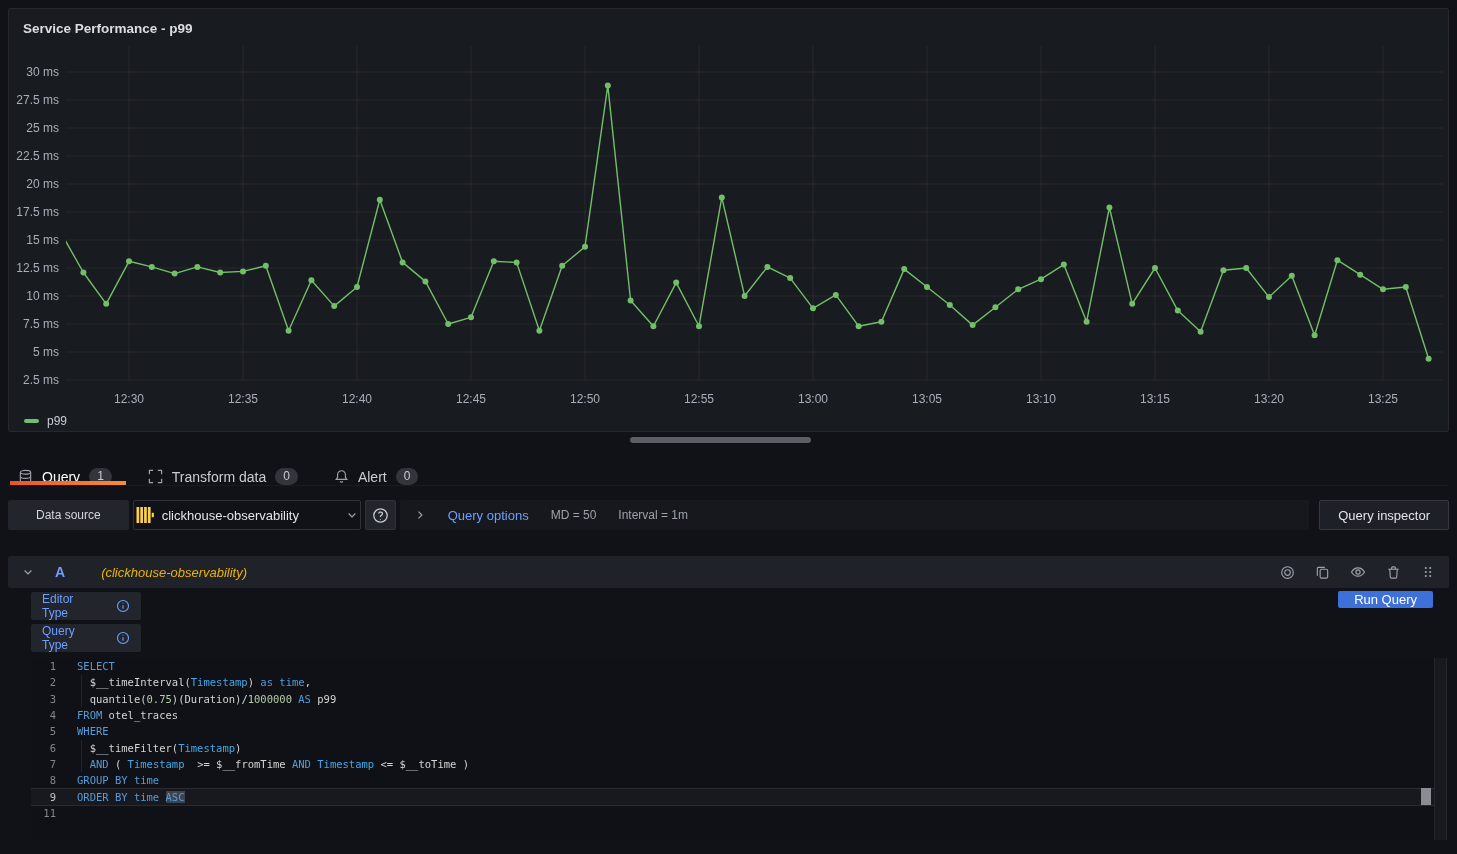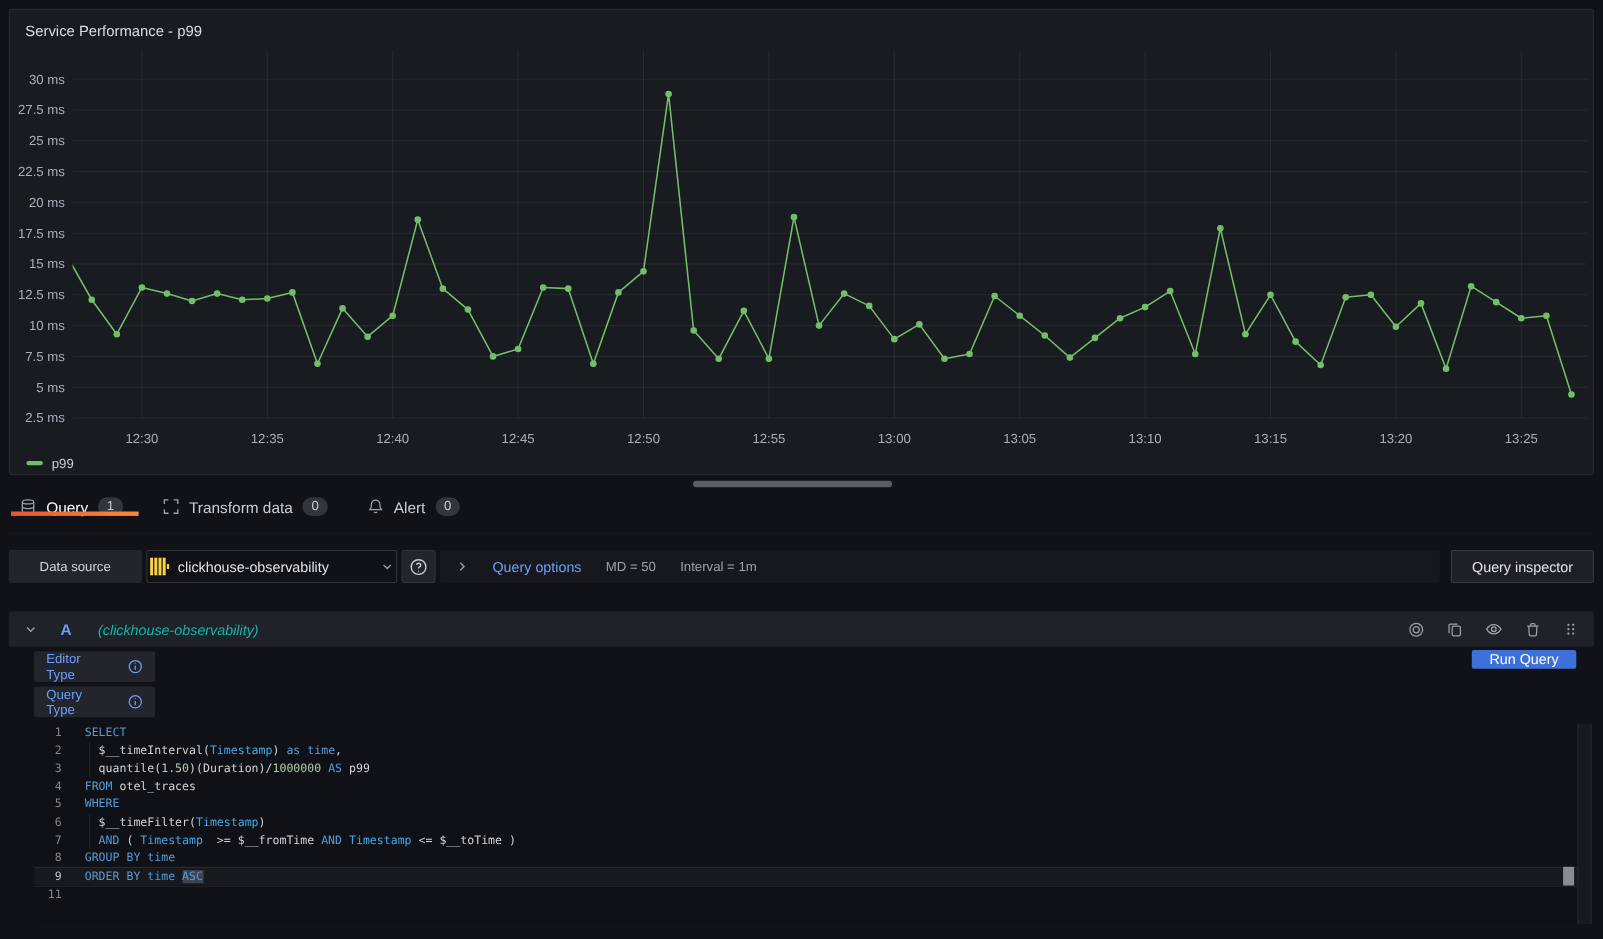--- a/index.html
+++ b/index.html
@@ -4,31 +4,31 @@
 <style>
   html,body{margin:0;padding:0}
   body{
     width:1457px;height:854px;position:relative;overflow:hidden;
     background:#111217;color:#ccccdc;
     font-family:"Liberation Sans",sans-serif;
   }
   
   #chart-panel{position:absolute;left:8px;top:8px;width:1441px;height:424px;
     background:#181b1f;border:1px solid #25272c;border-radius:2px;box-sizing:border-box}
-  .panel-title{position:absolute;left:14px;top:12px;font-size:13.5px;font-weight:400;color:#dcdde1;cursor:pointer}
+  .panel-title{position:absolute;left:14px;top:12px;font-size:13.5px;font-weight:700;color:#dcdde1;cursor:pointer}
   #chart-svg{position:absolute;left:0;top:0}
   .grid{stroke:rgba(204,204,220,0.08);stroke-width:1}
   .ylab,.xlab{fill:rgba(204,204,220,0.82);font-family:"Liberation Sans",sans-serif;font-size:12px}
   .legend{position:absolute;left:15px;top:405px;display:flex;align-items:center;gap:8px;cursor:pointer}
   .legend-swatch{width:15px;height:4px;border-radius:2px}
   .legend-label{font-size:12px;color:#c9ccd4}
   
   #splitter{position:absolute;left:630px;top:437px;width:181px;height:6px;border-radius:3px;background:#5a5e64;cursor:row-resize}
   
-  #tabbar{position:absolute;left:8px;top:452px;right:8px;height:33px;display:flex;align-items:flex-start;gap:10px;
+  #tabbar{position:absolute;left:8px;top:452px;right:8px;height:33px;display:flex;align-items:flex-end;gap:10px;
     border-bottom:1px solid rgba(204,204,220,0.05)}
   .tab{position:relative;display:flex;align-items:center;gap:9px;padding:0 16px 0 10px;cursor:pointer}
   .tab .tlabel{font-size:14px;color:#c9ccd4}
   .tab.active .tlabel{color:#ffffff;font-weight:500}
   .ticon{color:#9da2ab;display:flex;align-items:center}
   .badge{background:#32353c;border-radius:10px;font-size:12px;line-height:17px;padding:0 8px;color:#c9ccd4}
   .underline{display:none}
   .tab.active .underline{display:block;position:absolute;left:2px;right:2px;bottom:0;height:4px;
     background:linear-gradient(90deg,#e8552d,#fa8b35)}
   
@@ -43,21 +43,21 @@
     display:flex;align-items:center;justify-content:center;color:#c9ccd4;cursor:pointer}
   #options-box{flex:1;background:#16181d;border-radius:2px;display:flex;align-items:center;gap:22px;padding:0 14px;margin-right:6px}
   #options-box .qo-link{font-size:13px;color:#6e9fff;cursor:pointer}
   #options-box .qo-meta{font-size:12px;color:#9da2ab}
   #query-inspector-btn{background:#1d2026;border:1px solid #35383f;border-radius:2px;color:#e3e4e8;
     font-size:13px;font-weight:500;padding:0 18px;font-family:inherit;cursor:pointer}
   
   #query-header{position:absolute;left:8px;top:556px;right:8px;height:32px;background:#1f2228;border-radius:2px;
     display:flex;align-items:center;padding:0 14px;box-sizing:border-box}
   #query-header .refid{color:#6e9fff;font-weight:600;font-size:14px;margin-left:21px;cursor:pointer}
-  #query-header .ds-hint{font-style:italic;font-size:13px;color:#14b8a6;margin-left:24px}
+  #query-header .ds-hint{font-style:italic;font-size:13px;color:#eab308;margin-left:36px}
   .qh-icons{margin-left:auto;display:flex;align-items:center;gap:20px;color:#9da2ab}
   .qh-icons span{display:flex;cursor:pointer}
   
   .opt-row{position:absolute;left:31px;height:28px;display:flex;align-items:flex-end;gap:8px}
   #row-editor-type{top:592px}
   #row-query-type{top:624px}
   .lbl-chip{background:#22252b;border-radius:2px;display:flex;align-items:center;gap:14px;padding:0 11px;width:88px}
   .lbl-chip .lbl{font-size:12px;color:#6e9fff;flex:1}
   .lbl-chip .iicon{color:#6e9fff;display:flex;cursor:pointer}
   .seg{display:flex;border:1px solid #2f3238;border-radius:2px;overflow:hidden}
@@ -374,21 +374,21 @@
       <div class="code-line">
         <span class="ln">1</span>
         <span class="lc"><span class="tk-kw">SELECT</span></span>
       </div>
       <div class="code-line">
         <span class="ln">2</span>
         <span class="lc"><span class="tk-txt">  $__timeInterval(</span><span class="tk-col">Timestamp</span><span class="tk-txt">) </span><span class="tk-kw">as</span><span class="tk-txt"> </span><span class="tk-kw">time</span><span class="tk-txt">,</span></span>
       </div>
       <div class="code-line">
         <span class="ln">3</span>
-        <span class="lc"><span class="tk-txt">  quantile(</span><span class="tk-num">1.50</span><span class="tk-txt">)(Duration)/</span><span class="tk-num">1000000</span><span class="tk-txt"> </span><span class="tk-kw">AS</span><span class="tk-txt"> p99</span></span>
+        <span class="lc"><span class="tk-txt">  quantile(</span><span class="tk-num">0.75</span><span class="tk-txt">)(Duration)/</span><span class="tk-num">1000000</span><span class="tk-txt"> </span><span class="tk-kw">AS</span><span class="tk-txt"> p99</span></span>
       </div>
       <div class="code-line">
         <span class="ln">4</span>
         <span class="lc"><span class="tk-kw">FROM</span><span class="tk-txt"> otel_traces</span></span>
       </div>
       <div class="code-line">
         <span class="ln">5</span>
         <span class="lc"><span class="tk-kw">WHERE</span></span>
       </div>
       <div class="code-line">

